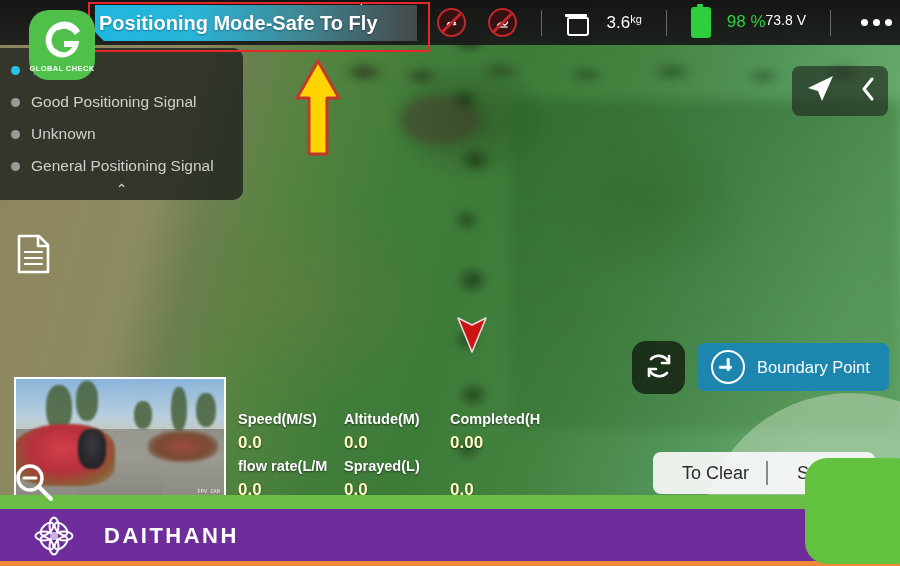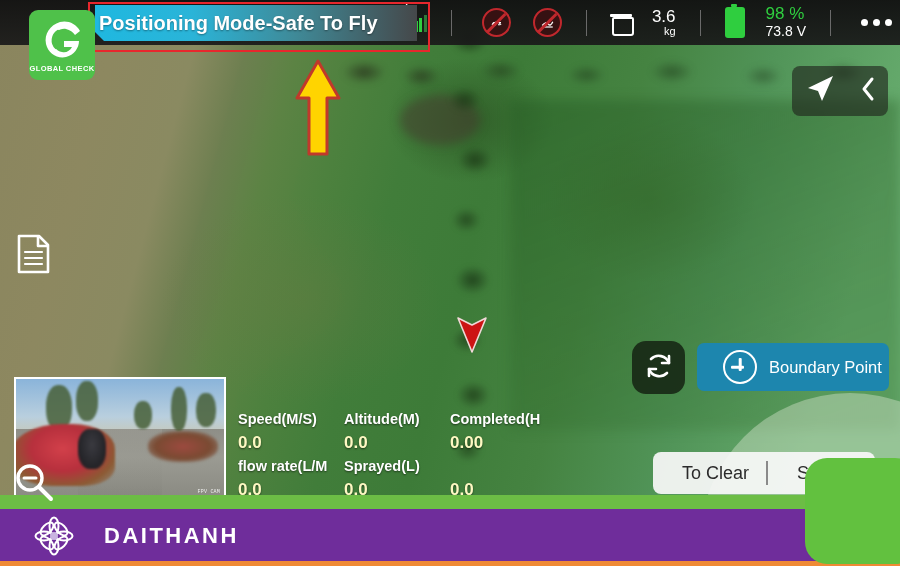--- a/index.html
+++ b/index.html
@@ -155,33 +155,33 @@
   }
   .tank-icon .body {
     position:absolute; left:1px; top:4px; width:18px; height:15px;
     border:2px solid #fff; border-radius: 2px 2px 3px 3px;
   }
   .tank-icon .lid {
     position:absolute; left:-1px; top:1px; width:22px; height:3px;
     background:#fff; border-radius:1px;
   }
   .stack2 {
-    display:flex; flex-direction: column; line-height: 1.05; margin-left: 5px; justify-content: space-between;
+    display:flex; flex-direction: row; line-height: 1.05; margin-left: 5px; justify-content: space-between;
   }
   .stack2 .big { font-size: 17px; color:#fff; }
   .stack2 .small { font-size: 11px; color:#fff; text-align:right; }
   .batt {
     width: 16px; height: 27px; border: 2px solid #2fce3f; border-radius: 3px;
     position: relative; background: #2fce3f;
   }
   .batt:before {
     content:""; position:absolute; left:4px; top:-5px;
     width: 6px; height: 3px; background:#2fce3f; border-radius:1px;
   }
-  .batt-text { display:flex; flex-direction:column; line-height:1.1; margin-left:5px; }
+  .batt-text { display:flex; flex-direction:row; line-height:1.1; }
   .batt-text .pct { font-size: 17px; color:#2fce3f; }
   .batt-text .volt { font-size: 14px; color:#fff; }
   .dots { display:flex; gap:5px; margin-left: 6px; }
   .dots i { width:7px; height:7px; border-radius:50%; background:#fff; display:block; }
 
   
   .title-banner {
     position: absolute;
     left: 95px; top: 5px; width: 322px; height: 36px;
     background: linear-gradient(90deg, #1fb8e0 0%, #2ab4d8 30%, #3f8a98 62%, #45484a 100%);
@@ -199,21 +199,21 @@
     left: 88px; top: 2px; width: 338px; height: 46px;
     border: 2.5px solid #e8272d;
     z-index: 36; pointer-events: none;
   }
 
   
   .gc-logo {
     position: absolute;
     left: 29px; top: 10px; width: 66px; height: 70px;
     background: #4fc14a;
-    border-radius: 9px;
+    border-radius: 20px;
     z-index: 40;
     display:flex; flex-direction:column; align-items:center; justify-content:center;
   }
   .gc-logo .g-wrap { width: 46px; height: 44px; }
   .gc-logo .gc-text {
     color:#fff; font-size: 7.5px; font-weight: bold; letter-spacing: .4px;
     margin-top: 2px;
   }
 
   
@@ -361,21 +361,21 @@
     z-index: 24;
     display:flex; align-items:center; justify-content:center;
   }
   .boundary-btn {
     position: absolute;
     left: 697px; top: 343px; width: 192px; height: 48px;
     background: #1d86ae;
     border-radius: 7px;
     z-index: 24;
     display: flex; align-items: center; gap: 12px;
-    padding-left: 26px; box-sizing: border-box;
+    padding-left: 14px; box-sizing: border-box;
   }
   .boundary-btn .plus-circle {
     width: 30px; height: 30px; border-radius: 50%;
     border: 2.5px solid #fff; position: relative; flex: none;
   }
   .boundary-btn .plus-circle:before,
   .boundary-btn .plus-circle:after {
     content:""; position:absolute; background:#fff; border-radius:1px;
   }
   .boundary-btn .plus-circle:before { left:50%; top:6px; width:2.6px; height:13px; transform:translateX(-50%); }
@@ -542,20 +542,39 @@
     <span>Positioning Mode-Safe To Fly</span>
   </div>
   <div class="annot-rect"></div>
 
   <div class="yellow-arrow">
     <svg viewBox="0 0 48 100" width="48" height="100">
       <path d="M24 3 L45 40 L33 40 L33 96 L15 96 L15 40 L3 40 Z" fill="#ffd400" stroke="#c0392b" stroke-width="3" stroke-linejoin="round"></path>
     </svg>
   </div>
 
+  <div class="gnss-panel">
+    <div class="gnss-row active">
+      <span class="gnss-dot"></span>
+      <span class="gnss-label">74</span>
+    </div>
+    <div class="gnss-row">
+      <span class="gnss-dot"></span>
+      <span class="gnss-label">Good Positioning Signal</span>
+    </div>
+    <div class="gnss-row">
+      <span class="gnss-dot"></span>
+      <span class="gnss-label">Unknown</span>
+    </div>
+    <div class="gnss-row">
+      <span class="gnss-dot"></span>
+      <span class="gnss-label">General Positioning Signal</span>
+    </div>
+    <div class="gnss-caret">⌃</div>
+  </div>
 
   <div class="gc-logo">
     <span class="g-wrap">
       <svg viewBox="0 0 46 44" width="46" height="44">
         <path d="M41 13 C37 5 28 2 21 4 C11 7 5 16 7 26 C9 35 18 41 27 39 C35 37 40 30 40 23 L25 23 L25 29 L33 29 C31 33 27 35 23 34 C17 33 13 27 14 21 C15 14 21 10 27 11 C31 12 34 14 36 17 Z" fill="#ffffff"></path>
         <path d="M19 13 C13 17 12 25 17 30" fill="none" stroke="#4fc14a" stroke-width="2.4" stroke-linecap="round"></path>
       </svg>
     </span>
     <span class="gc-text">GLOBAL CHECK</span>
   </div>

